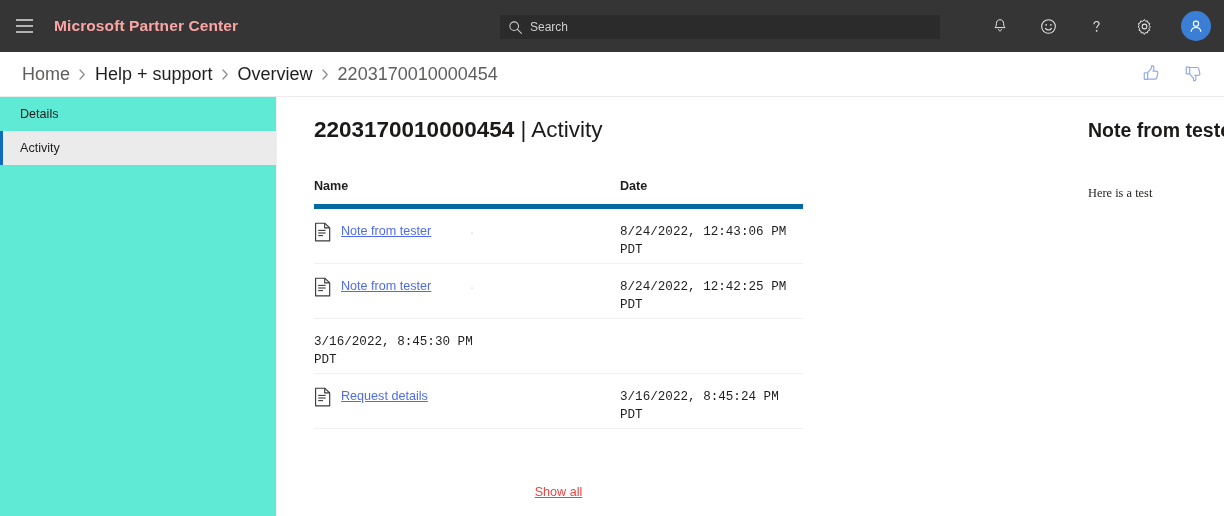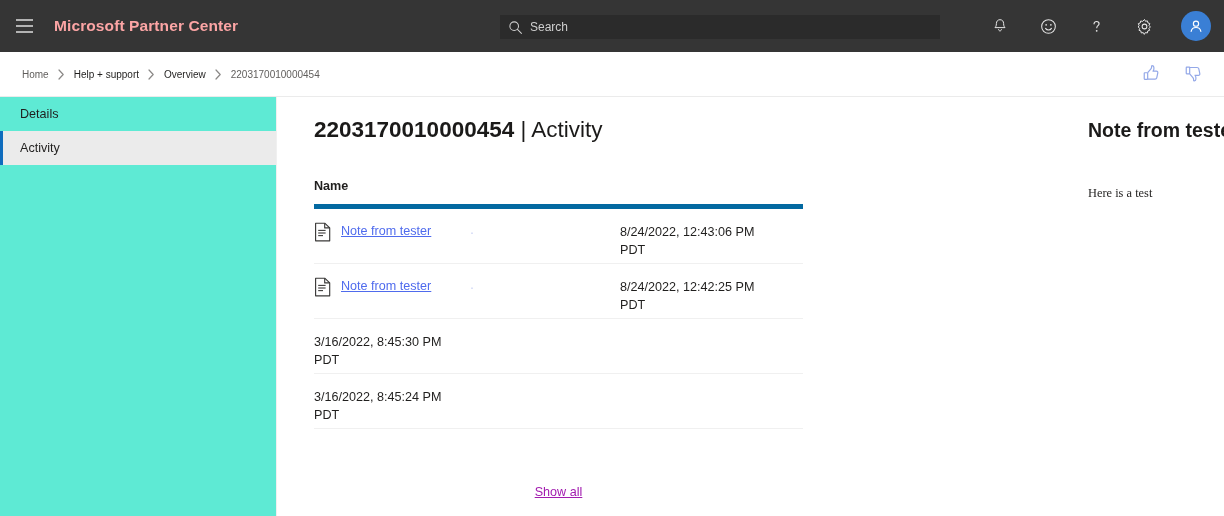--- a/index.html
+++ b/index.html
@@ -64,21 +64,21 @@
 
   
   .crumbbar {
     position: absolute; top: 52px; left: 0;
     width: 1224px; height: 45px;
     background: #fff;
     border-bottom: 1px solid #ebebeb;
     display: flex; align-items: center;
   }
   .crumbs { display: flex; align-items: center; padding-left: 22px; }
-  .crumb { font-size: 10px; color: #1b1a19; white-space: nowrap; cursor: pointer; }
+  .crumb { font-size: 18px; color: #1b1a19; white-space: nowrap; cursor: pointer; }
   .crumb.muted { color: #605e5c; font-weight: 400; }
   .crumb.strong { font-weight: 400; color: #201f1e; }
   .crumb.last { color: #605e5c; font-weight: 400; cursor: default; }
   .chev {
     margin: 0 9px; color: #8a8886; font-size: 11px;
     display: inline-flex; align-items: center;
   }
   .thumbs { position: absolute; right: 18px; top: 8px; display: flex; gap: 16px; }
   .thumb { width: 26px; height: 26px; display: flex; align-items: center; justify-content: center; cursor: pointer; }
 
@@ -134,27 +134,28 @@
   .row-icon { width: 18px; height: 20px; flex: none; margin-top: -1px; }
   .row-link {
     font-size: 12.6px; color: #4f6bed;
     text-decoration: underline; cursor: pointer;
     white-space: nowrap; line-height: 17px;
   }
   .row-dot { color: #c8d0f2; font-size: 12.6px; margin-left: 30px; }
   .cell-date {
     width: 183px; font-size: 12.6px; color: #201f1e;
     line-height: 18px;
+    font-family: Liberation Mono, monospace;
   }
   .showall-wrap {
     position: absolute; left: 36px; top: 388px; width: 489px;
     display: flex; justify-content: center;
   }
   .showall {
-    font-size: 12.6px; color: #a21caf; text-decoration: underline; cursor: pointer;
+    font-size: 12.6px; color: #ef4444; text-decoration: underline; cursor: pointer;
   }
 
   
   .detail {
     position: absolute; left: 810px; top: 0;
     width: 414px; height: 419px;
     background: #fff;
   }
   .detail-title {
     position: absolute; left: 0; top: 22px;
@@ -276,20 +277,21 @@
 <div class="content">
 
   <div class="page-title">
     <span class="id">2203170010000454</span><span class="sep"> | </span><span class="sub">Activity</span>
   </div>
 
   <div class="table">
 
     <div class="thead">
       <div class="th col-name">Name</div>
+      <div class="th col-date">Date</div>
     </div>
 
     <div class="trow">
       <div class="cell-name">
         <span class="row-icon">
           <svg width="18" height="20" viewBox="0 0 18 20" fill="none">
             <path d="M1.6 1.2h9.1l5 4.7v12.9H1.6z" fill="#ffffff" stroke="#3b3a39" stroke-width="1.15" stroke-linejoin="round"></path>
             <path d="M10.7 1.2v4.7h5" stroke="#3b3a39" stroke-width="1.15" stroke-linejoin="round"></path>
             <line x1="4.2" y1="8.4" x2="11.6" y2="8.4" stroke="#3b3a39" stroke-width="1.1"></line>
             <line x1="4.2" y1="11" x2="11.6" y2="11" stroke="#3b3a39" stroke-width="1.1"></line>
@@ -326,20 +328,33 @@
     </div>
 
     <div class="trow">
       <div class="cell-date">
         <span>3/16/2022, 8:45:30 PM</span><br>
         <span>PDT</span>
       </div>
     </div>
 
     <div class="trow">
+      <div class="cell-name">
+        <span class="row-icon">
+          <svg width="18" height="20" viewBox="0 0 18 20" fill="none">
+            <path d="M1.6 1.2h9.1l5 4.7v12.9H1.6z" fill="#ffffff" stroke="#3b3a39" stroke-width="1.15" stroke-linejoin="round"></path>
+            <path d="M10.7 1.2v4.7h5" stroke="#3b3a39" stroke-width="1.15" stroke-linejoin="round"></path>
+            <line x1="4.2" y1="8.4" x2="11.6" y2="8.4" stroke="#3b3a39" stroke-width="1.1"></line>
+            <line x1="4.2" y1="11" x2="11.6" y2="11" stroke="#3b3a39" stroke-width="1.1"></line>
+            <line x1="4.2" y1="13.6" x2="9" y2="13.6" stroke="#3b3a39" stroke-width="1.1"></line>
+          </svg>
+        </span>
+        <span class="row-link">Request details</span>
+        <span class="row-dot"></span>
+      </div>
       <div class="cell-date">
         <span>3/16/2022, 8:45:24 PM</span><br>
         <span>PDT</span>
       </div>
     </div>
   </div>
 
   <div class="showall-wrap">
     <span class="showall">Show all</span>
   </div>

